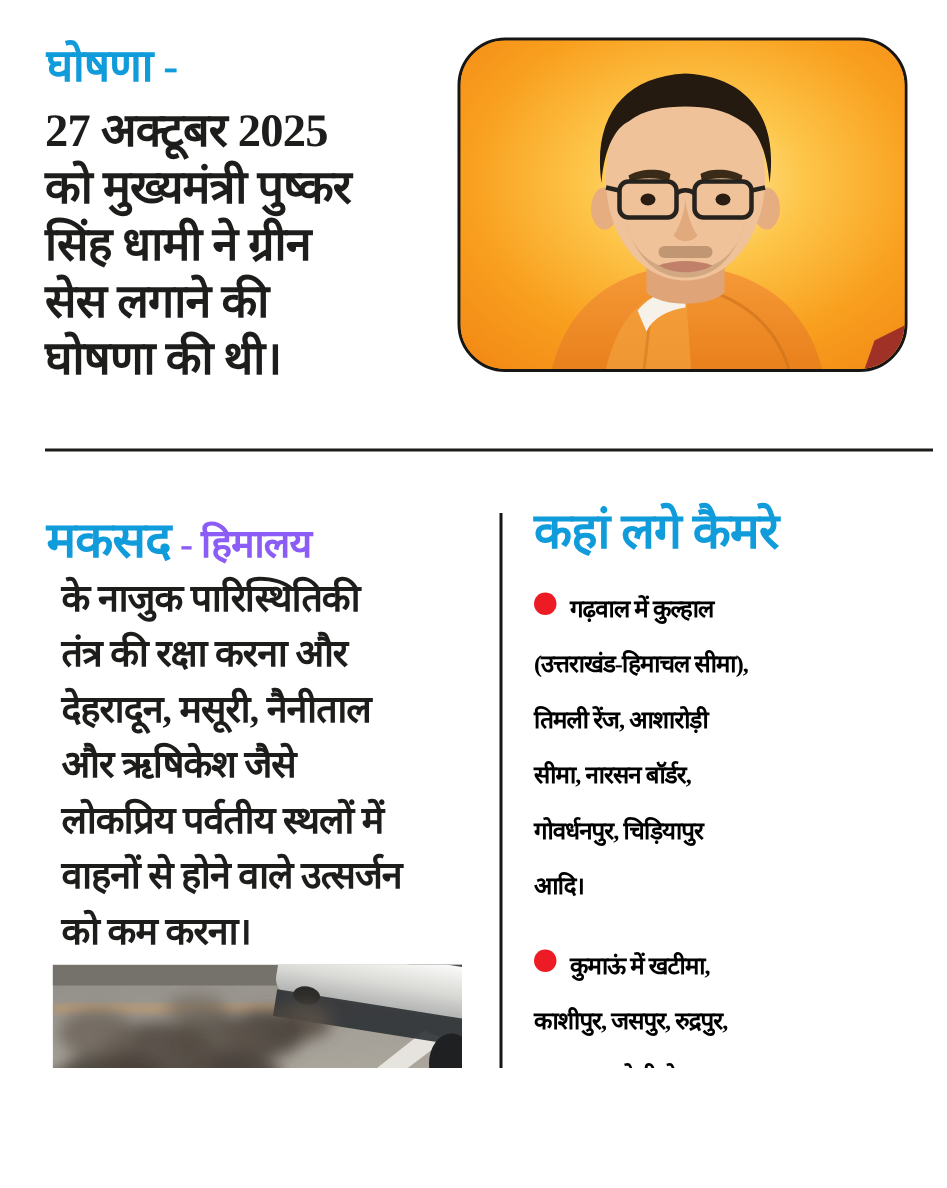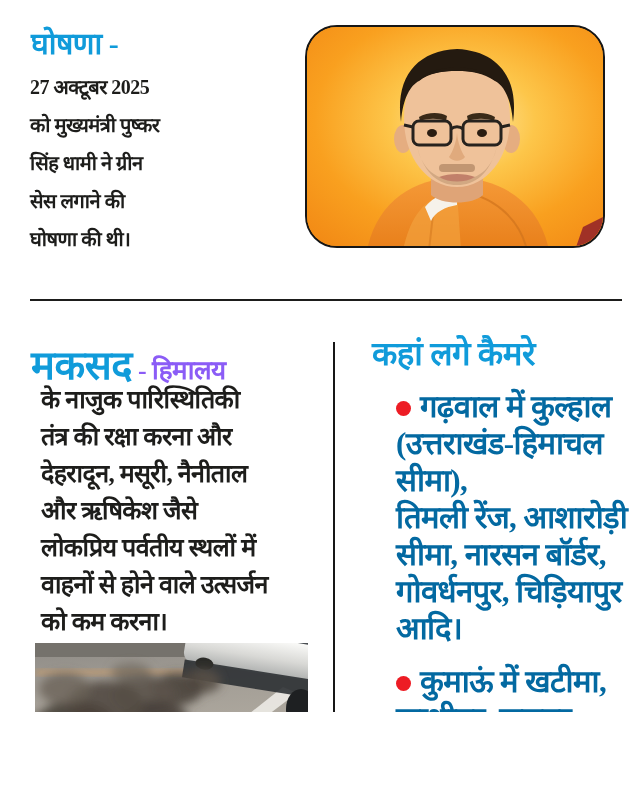--- a/index.html
+++ b/index.html
@@ -15,21 +15,21 @@
     padding-left: 24px;
   }
 
   .announce-heading {
     position: absolute; left: 31px; top: 22px;
     font-size: 30px; font-weight: 700; color: #109bda;
     letter-spacing: -0.5px; white-space: nowrap;
   }
   .announce-body {
     position: absolute; left: 30px; top: 68px; width: 285px;
-    font-size: 20px; font-weight: 700; line-height: 38px;
+    font-size: 31px; font-weight: 700; line-height: 38px;
     white-space: pre-line; letter-spacing: -0.5px;
   }
 
   .photo-frame {
     position: absolute; left: 305px; top: 25px;
     width: 300px; height: 223px;
     border: 2px solid #161616; border-radius: 32px;
     overflow: hidden; background: #f79820;
   }
   .photo-frame svg { display: block; }
@@ -40,49 +40,49 @@
   }
   .v-divider {
     position: absolute; left: 333px; top: 342px;
     width: 2px; height: 411px; background: #161616;
   }
 
   .purpose-heading {
     position: absolute; left: 31px; top: 336px; white-space: nowrap;
   }
   .purpose-heading .lead {
-    font-size: 40px; font-weight: 700; color: #109bda; letter-spacing: -0.5px;
+    font-size: 33px; font-weight: 700; color: #109bda; letter-spacing: -0.5px;
   }
   .purpose-heading .rest {
     font-size: 26px; font-weight: 700; color: #8b5cf6; letter-spacing: -0.5px;
   }
   .purpose-body {
     position: absolute; left: 31px; top: 381px; width: 300px;
     font-size: 25px; font-weight: 700; line-height: 37px;
     white-space: pre-line; letter-spacing: -0.6px; margin-left: 10px;
   }
 
   .smoke-frame {
     position: absolute; left: 35px; top: 643px;
     width: 273px; height: 115px; overflow: hidden;
   }
   .smoke-frame svg { display: block; }
 
   .cameras-heading {
     position: absolute; left: 356px; top: 330px;
     font-size: 33px; font-weight: 700; color: #109bda;
-    letter-spacing: -0.5px; white-space: nowrap; margin-left: 16px;
+    letter-spacing: -0.5px; white-space: nowrap;
   }
   .camera-bullets {
     position: absolute; left: 356px; top: 388px; width: 272px;
     list-style: none;
   }
   .camera-bullet {
-    font-size: 31px; font-weight: 700; line-height: 37px;
-    letter-spacing: -0.6px; color: #0369a1; margin-left: 40px;
+    font-size: 16px; font-weight: 700; line-height: 37px;
+    letter-spacing: -0.6px; color: #000000;
   }
   .camera-bullet + .camera-bullet { margin-top: 16px; }
   .bullet-dot {
     display: inline-block; width: 15px; height: 15px;
     border-radius: 50%; background: #ed1c24;
     margin-right: 9px; vertical-align: 1px;
   }
   .bullet-text { white-space: pre-line; }
 </style>
 </head>

